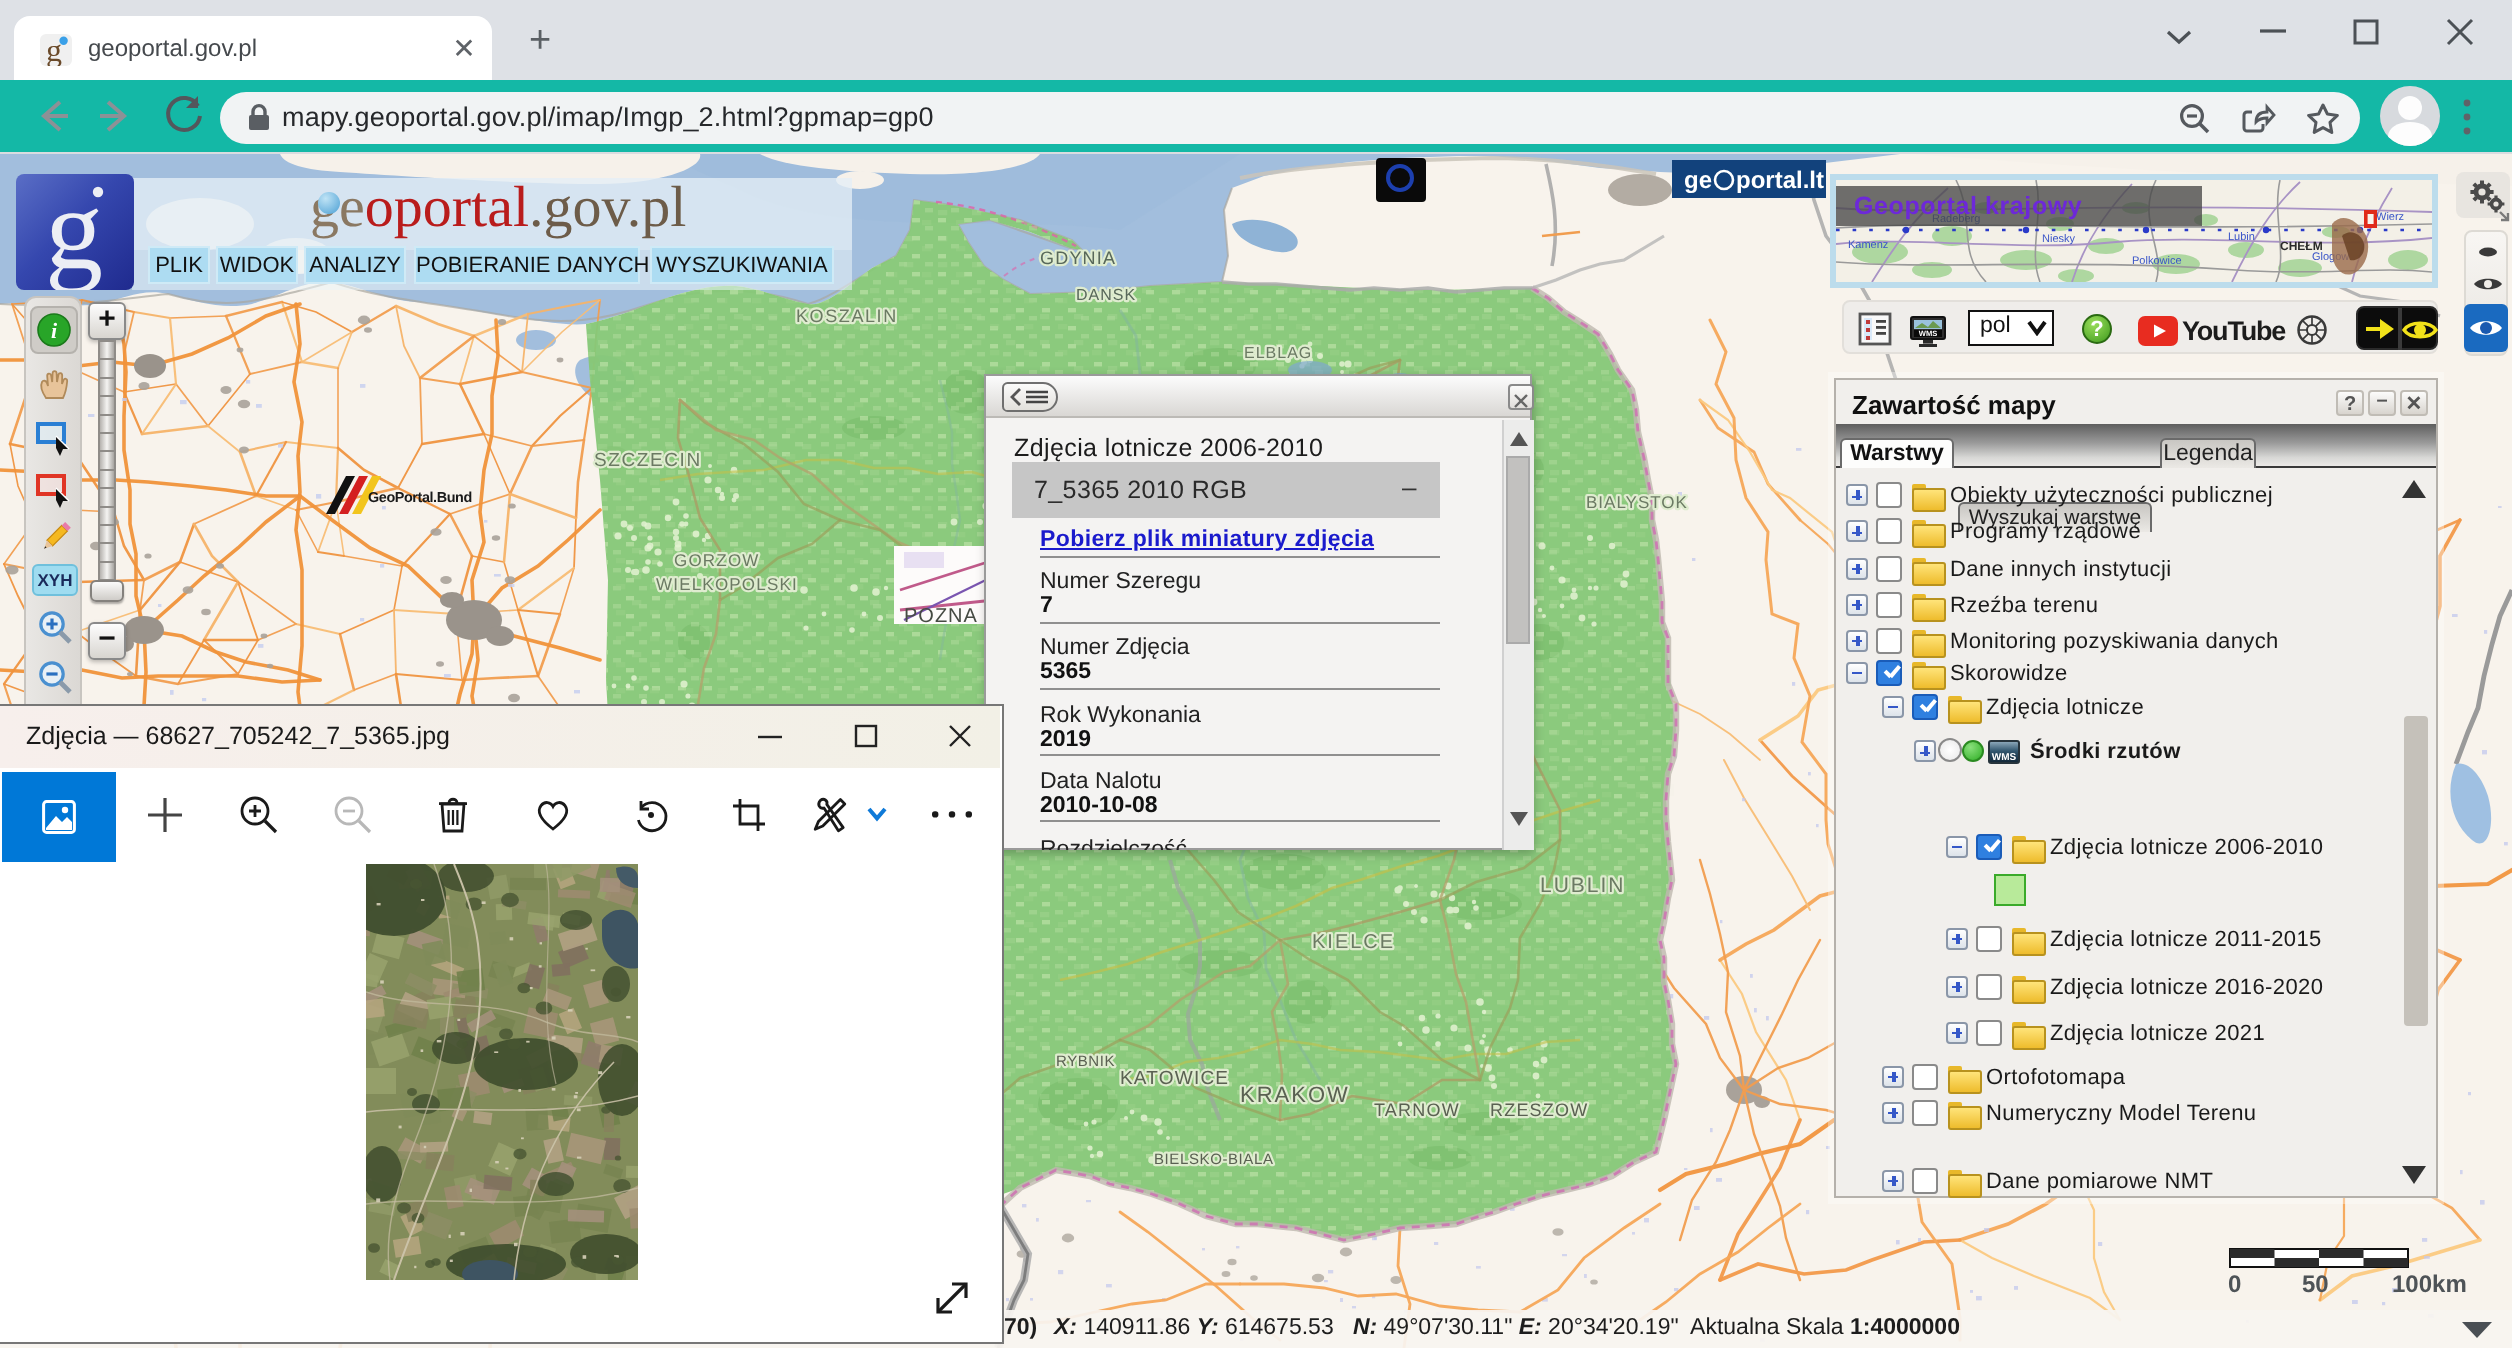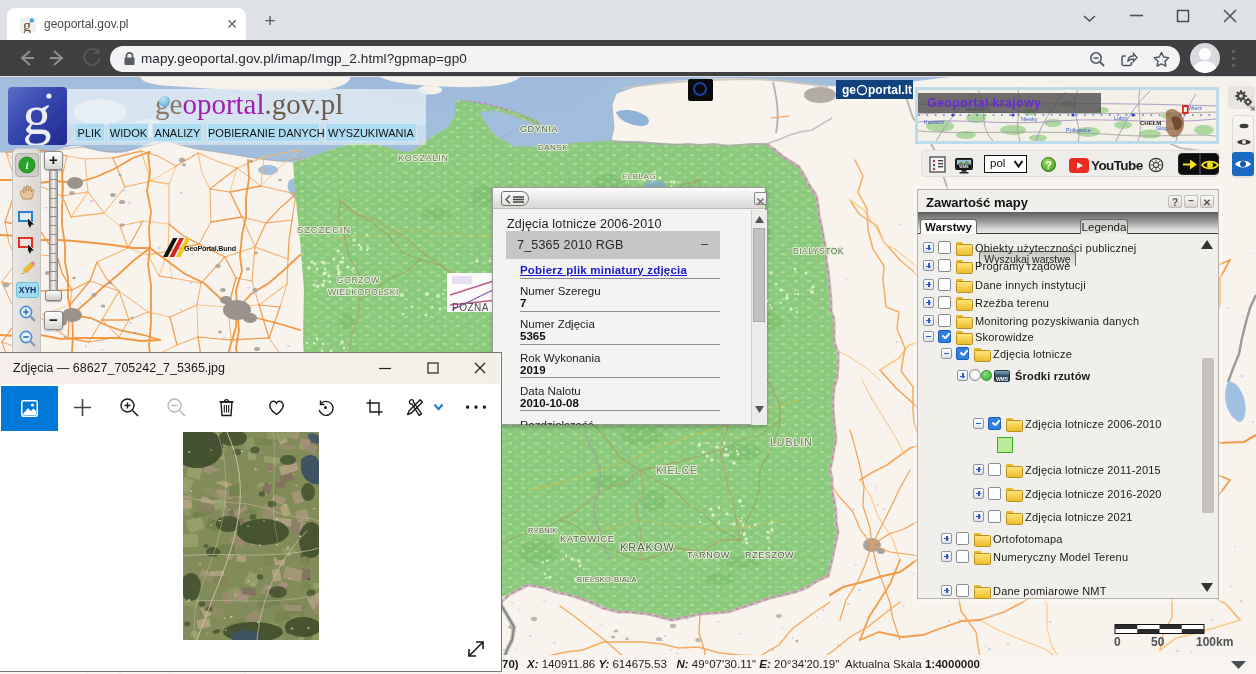--- a/index.html
+++ b/index.html
@@ -6,21 +6,21 @@
 #stage{position:absolute;top:0;left:0;width:1256px;height:674px;background:#fff;}
 .abs{position:absolute;}
 
 #tabstrip{position:absolute;top:0;left:0;width:1256px;height:40px;background:#dee1e6;}
 #tab{position:absolute;top:8px;left:7px;width:239px;height:32px;background:#fff;border-radius:8px 8px 0 0;}
 #tab .fav{position:absolute;left:13px;top:9px;width:16px;height:16px;background:#f0f0f0;border-radius:3px;}
 #tab .title{position:absolute;left:37px;top:9px;font-size:12px;color:#45494d;}
 #tab .tclose{position:absolute;left:217px;top:9px;width:16px;height:16px;color:#5f6368;font-size:14px;line-height:15px;text-align:center;}
 #newtab{position:absolute;left:262px;top:13px;width:16px;height:16px;color:#5a5f64;font-size:19px;line-height:15px;font-weight:300;text-align:center;}
 .winctl{position:absolute;top:0;height:40px;width:47px;color:#4c5156;text-align:center;}
-#toolbar{position:absolute;top:40px;left:0;width:1256px;height:37px;background:#404040;border-bottom:1px solid #dadce0;}
+#toolbar{position:absolute;top:40px;left:0;width:1256px;height:37px;background:#14b8a6;border-bottom:1px solid #dadce0;}
 #omni{position:absolute;left:110px;top:6px;width:1070px;height:26px;background:#f1f3f4;border-radius:13px;}
 #omni .url{position:absolute;left:31px;top:5px;font-size:13.5px;color:#26282b;letter-spacing:.1px;}
 #menubar .mi{position:absolute;top:0;height:19px;background:#addcf2;border:1px solid #cfeaf6;text-align:center;line-height:18px;letter-spacing:0px;white-space:nowrap;font-size:11px;}
 
 #ztree .row{position:absolute;left:0;width:100%;height:17px;font-size:11px;color:#1a1a1a;}
 #ztree .row span.txt{position:absolute;top:2px;letter-spacing:0.2px;}
 .exp{position:absolute;width:11px;height:11px;background:linear-gradient(180deg,#fff,#dde3ea);border:1px solid #8a96a8;border-radius:2px;}
 .exp:before{content:"";position:absolute;left:2px;top:4.5px;width:5px;height:1.4px;background:#3558c8;}
 .exp.plus:after{content:"";position:absolute;left:4.3px;top:2px;width:1.4px;height:5px;background:#3558c8;}
 .cb{position:absolute;width:13px;height:13px;background:#fff;border:1px solid #8a8a8a;border-radius:2px;}
@@ -1245,21 +1245,21 @@
 <rect x="1159.50" y="624.5" width="22.25" height="4.5" fill="#2b2b2b"></rect>
 <rect x="1181.75" y="629" width="22.25" height="4.5" fill="#2b2b2b"></rect>
 </g>
 <text x="1114" y="646" font-size="12" fill="#4e5357" letter-spacing="0" font-weight="bold" style="font-family:'Liberation Sans',sans-serif">0</text>
 <text x="1151" y="646" font-size="12" fill="#4e5357" letter-spacing="0" font-weight="bold" style="font-family:'Liberation Sans',sans-serif">50</text>
 <text x="1196" y="646" font-size="12" fill="#4e5357" letter-spacing="0" font-weight="bold" style="font-family:'Liberation Sans',sans-serif">100km</text>
 </svg>
 
   <div class="abs" style="left:66px;top:89px;width:360px;height:36px;background:rgba(228,238,246,0.78);"></div>
   <div class="abs" style="left:66px;top:125px;width:360px;height:20px;background:rgba(235,244,248,0.55);"></div>
-  <div class="abs" style="left:155px;top:88px;width:280px;height:34px;font-family:'Liberation Serif',serif;font-size:29px;color:#7c6a56;"><span style="color:#8a7862">ge</span><span style="color:#a21caf">oportal</span><span style="color:#6d5c49">.gov.pl</span></div>
+  <div class="abs" style="left:155px;top:88px;width:280px;height:34px;font-family:'Liberation Serif',serif;font-size:29px;color:#7c6a56;"><span style="color:#8a7862">ge</span><span style="color:#b91c1c">oportal</span><span style="color:#6d5c49">.gov.pl</span></div>
   <div class="abs" style="left:159px;top:96px;width:11px;height:11px;border-radius:50%;background:radial-gradient(circle at 35% 30%,#bfe3f5,#4a9fd4);"></div>
   <div id="menubar" class="abs" style="left:72px;top:123px;height:19px;font-size:11.5px;color:#111;">
     <span class="mi" style="left:2px;width:31px">PLIK</span>
     <span class="mi" style="left:36px;width:41px">WIDOK</span>
     <span class="mi" style="left:80px;width:51px">ANALIZY</span>
     <span class="mi" style="left:135px;width:113px">POBIERANIE DANYCH</span>
     <span class="mi" style="left:253px;width:92px">WYSZUKIWANIA</span>
   </div>
 
   <div class="abs" style="left:8px;top:87px;width:59px;height:58px;border-radius:4px;background:linear-gradient(135deg,#5a6ec6 0%,#3547ae 45%,#1f2a8e 100%);">

